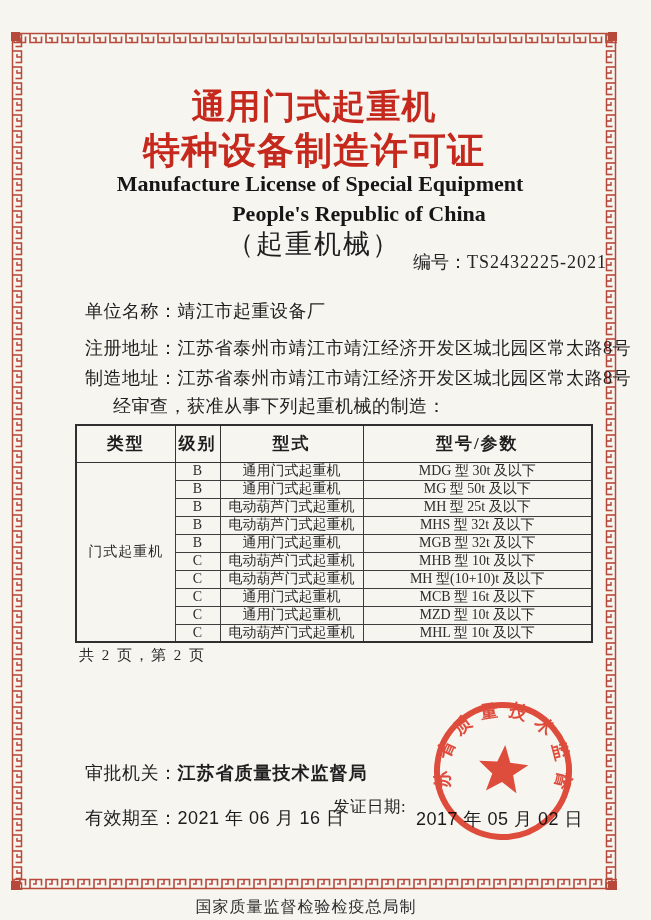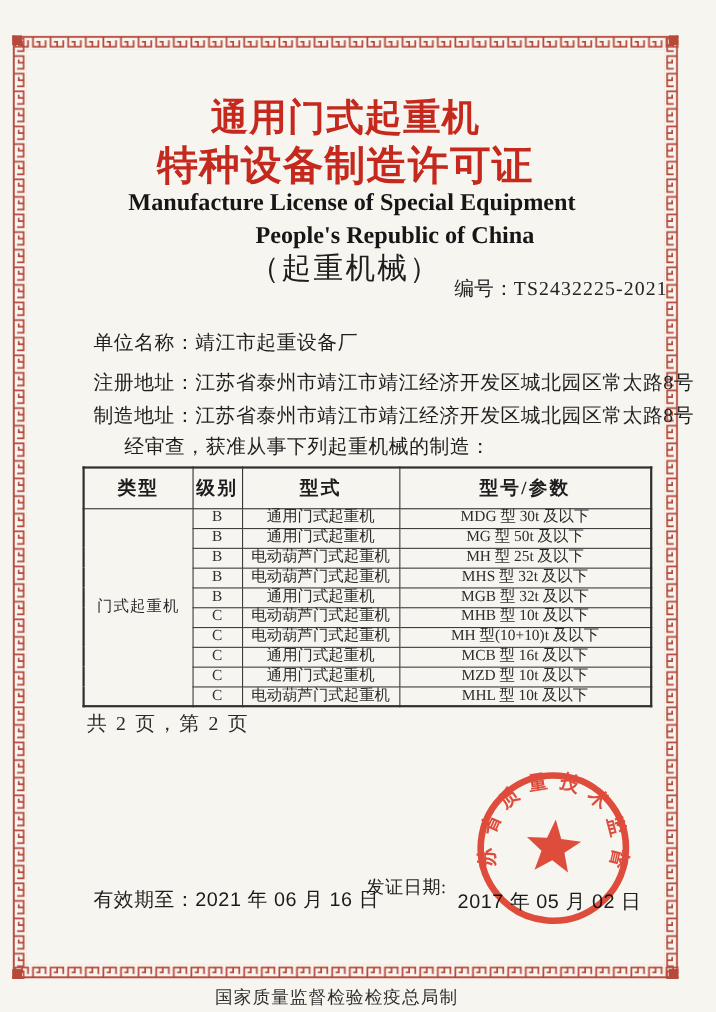--- a/index.html
+++ b/index.html
@@ -33,21 +33,21 @@
   .f-stmt { top:394px; left:113px; }
 
   table.lic-table { position:absolute; top:424px; left:75px; width:516px;
     border-collapse:collapse; table-layout:fixed;
     border:2px solid #2f2f2f; }
   table.lic-table th { border:1.5px solid #333; font-size:17px; font-weight:bold;
     height:37px; text-align:center; color:#1d1d1d; letter-spacing:2px; }
   table.lic-table td { border:1px solid #3d3d3d; font-size:14px; height:18px;
     text-align:center; color:#2c2c2c; padding:0; line-height:1.1; }
   td.type-span { font-size:15px; letter-spacing:1px;margin-top:44px; }
-  .pagination { top:646px; left:79px; font-size:18px; color:#2a2a2a; letter-spacing:2px; }
+  .pagination { top:646px; left:79px; font-size:15px; color:#2a2a2a; letter-spacing:2px; }
 
   .f-authority { top:761px; left:85px; font-size:18px; }
   .f-authority .val { font-weight:bold; letter-spacing:1px; }
   .f-valid { top:806px; left:85px; font-size:18px; }
   .date-val { font-family:"Liberation Sans","DejaVu Sans",sans-serif;
     font-size:18px; color:#1b1b1b; letter-spacing:0.5px; }
   .f-issue-label { top:796px; left:333px; font-size:16.5px; }
   .f-issue-date  { top:807px; left:416px; }
 
   .stamp { left:428px; top:696px; mix-blend-mode:multiply; opacity:0.9; }
@@ -169,20 +169,23 @@
       <tr>
         <td>C</td>
         <td>电动葫芦门式起重机</td>
         <td>MHL 型 10t 及以下</td>
       </tr>
     </tbody>
   </table>
 
   <div class="abs pagination">共 2 页，第 2 页</div>
 
+  <div class="abs field f-authority">
+    <span>审批机关：</span><span class="val">江苏省质量技术监督局</span>
+  </div>
   <div class="abs field f-valid">
     <span>有效期至：</span><span class="date-val">2021 年 06 月 16 日</span>
   </div>
   <div class="abs field f-issue-label">发证日期:</div>
   <div class="abs date-val f-issue-date">2017 年 05 月 02 日</div>
 
   <svg class="abs stamp" width="150" height="150" viewBox="-75 -75 150 150">
     <g transform="rotate(5)">
       <circle cx="0" cy="0" r="66" fill="none" stroke="#e43b2b" stroke-width="6"></circle>
       <path id="sealArc" d="M -46 30 A 55 55 0 1 1 46 30" fill="none"></path>

